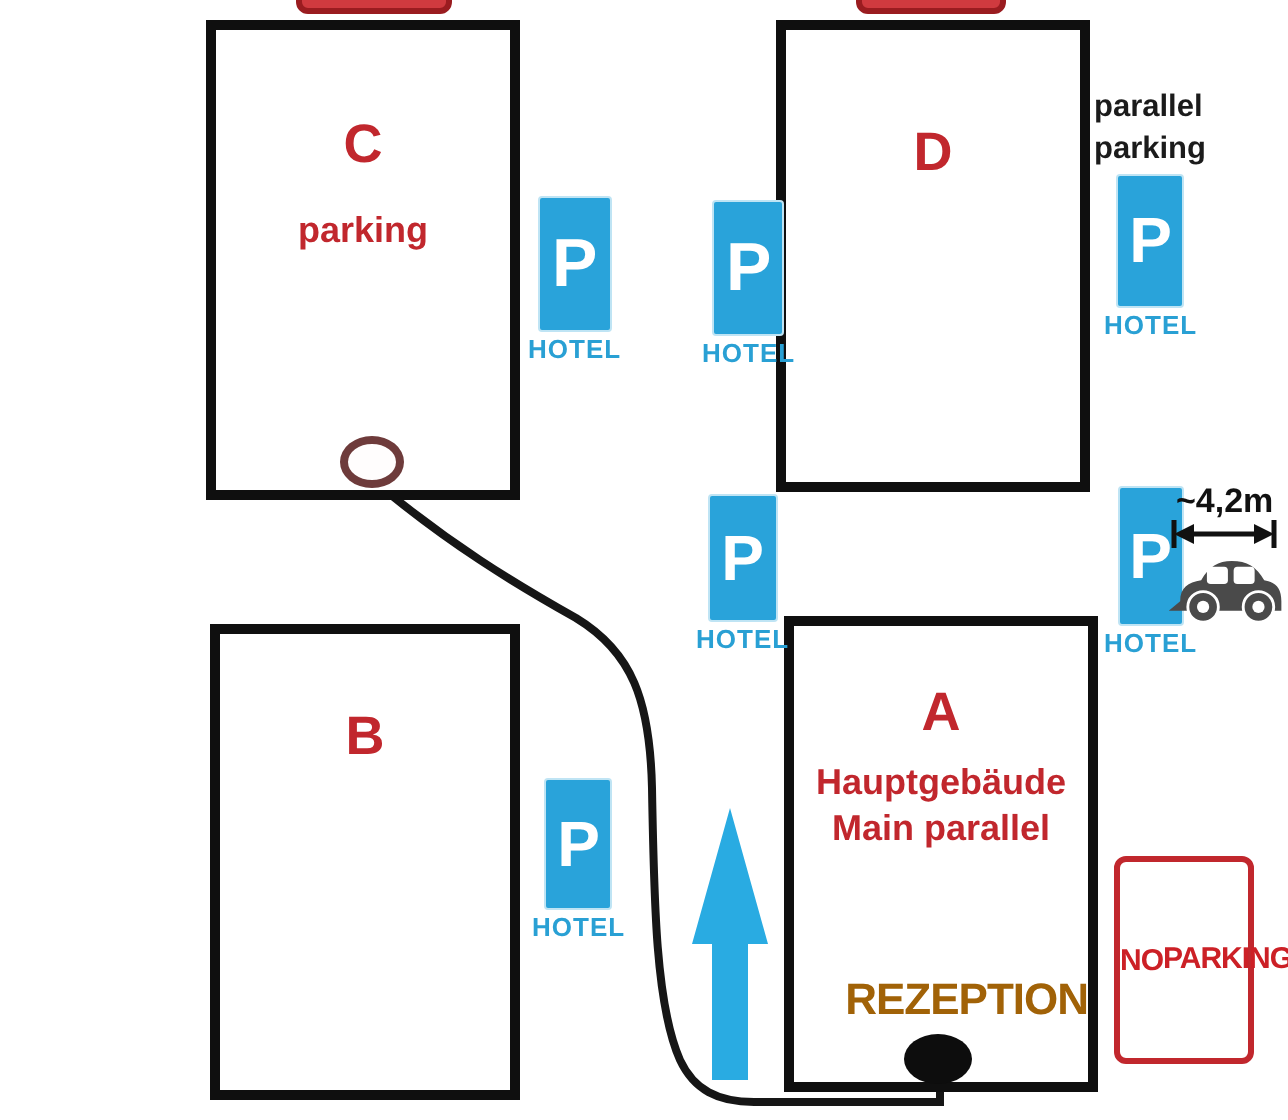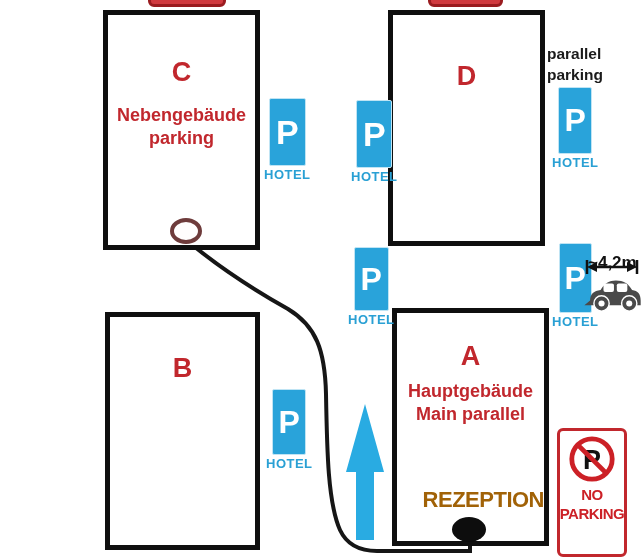--- a/index.html
+++ b/index.html
@@ -18,25 +18,25 @@
     border-radius:6px;box-sizing:border-box;
   }
   .psign{position:absolute;display:flex;flex-direction:column;align-items:center;}
   .pbox{
     background:#29a3da;border:1px solid #bfe4f4;border-radius:2px;
     display:flex;align-items:center;justify-content:center;
     color:#fff;font-weight:bold;
   }
   .photel{color:#29a0d4;font-weight:bold;font-size:13px;letter-spacing:.5px;margin-top:1px;}
   .blacktext{color:#1b1b1b;font-size:15.5px;font-weight:700;line-height:1.35;}
-  .measure{color:#111;font-weight:bold;font-size:17px;margin-top:12px;}
+  .measure{color:#111;font-weight:bold;font-size:17px;}
   .noparking{
-    position:absolute;left:557px;top:428px;width:70px;height:129px;box-sizing:border-box;
+    position:absolute;left:557px;top:428px;width:70px;height:104px;box-sizing:border-box;
     background:#fff;border:3px solid #c1272d;border-radius:6px;
-    display:flex;flex-direction:column;align-items:center;
+    display:flex;flex-direction:row;align-items:center;
   }
   .np-line{color:#cc2026;font-weight:bold;font-size:15px;line-height:1.25;letter-spacing:-0.5px;}
   .ellipse-outline{
     position:absolute;left:170px;top:218px;width:32px;height:26px;border-radius:50%;
     border:4px solid #6e3b3b;box-sizing:border-box;background:#fffdfd;
   }
   .reception-dot{
     position:absolute;left:452px;top:517px;width:34px;height:25px;border-radius:50%;background:#0d0d0d;
   }
   .rezeption{
@@ -54,21 +54,20 @@
     <path d="M 190 243 C 225 272, 256 291, 288 309 C 316 326, 325 350, 326 394 C 327 452, 328 503, 340 530 C 347 545, 359 551, 377 551 L 470 551 L 470 533" fill="none" stroke="#161616" stroke-width="4" stroke-linecap="round"></path>
     <polygon points="365,404 384,472 374,472 374,540 356,540 356,472 346,472" fill="#29abe2"></polygon>
   </svg>
 
   <div class="tab" style="left:148px;width:78px;"></div>
   <div class="tab" style="left:428px;width:75px;"></div>
 
   <div class="building" style="left:103px;top:10px;width:157px;height:240px;">
     <div class="bletter" style="margin-top:44px;">C</div>
     <div class="bname" style="margin-top:18px;">
-      <div>Nebengebäude</div>
       <div>parking</div>
     </div>
   </div>
   <div class="ellipse-outline"></div>
 
   <div class="building" style="left:388px;top:10px;width:157px;height:236px;">
     <div class="bletter" style="margin-top:48px;">D</div>
   </div>
 
   <div class="building" style="left:105px;top:312px;width:155px;height:238px;">

